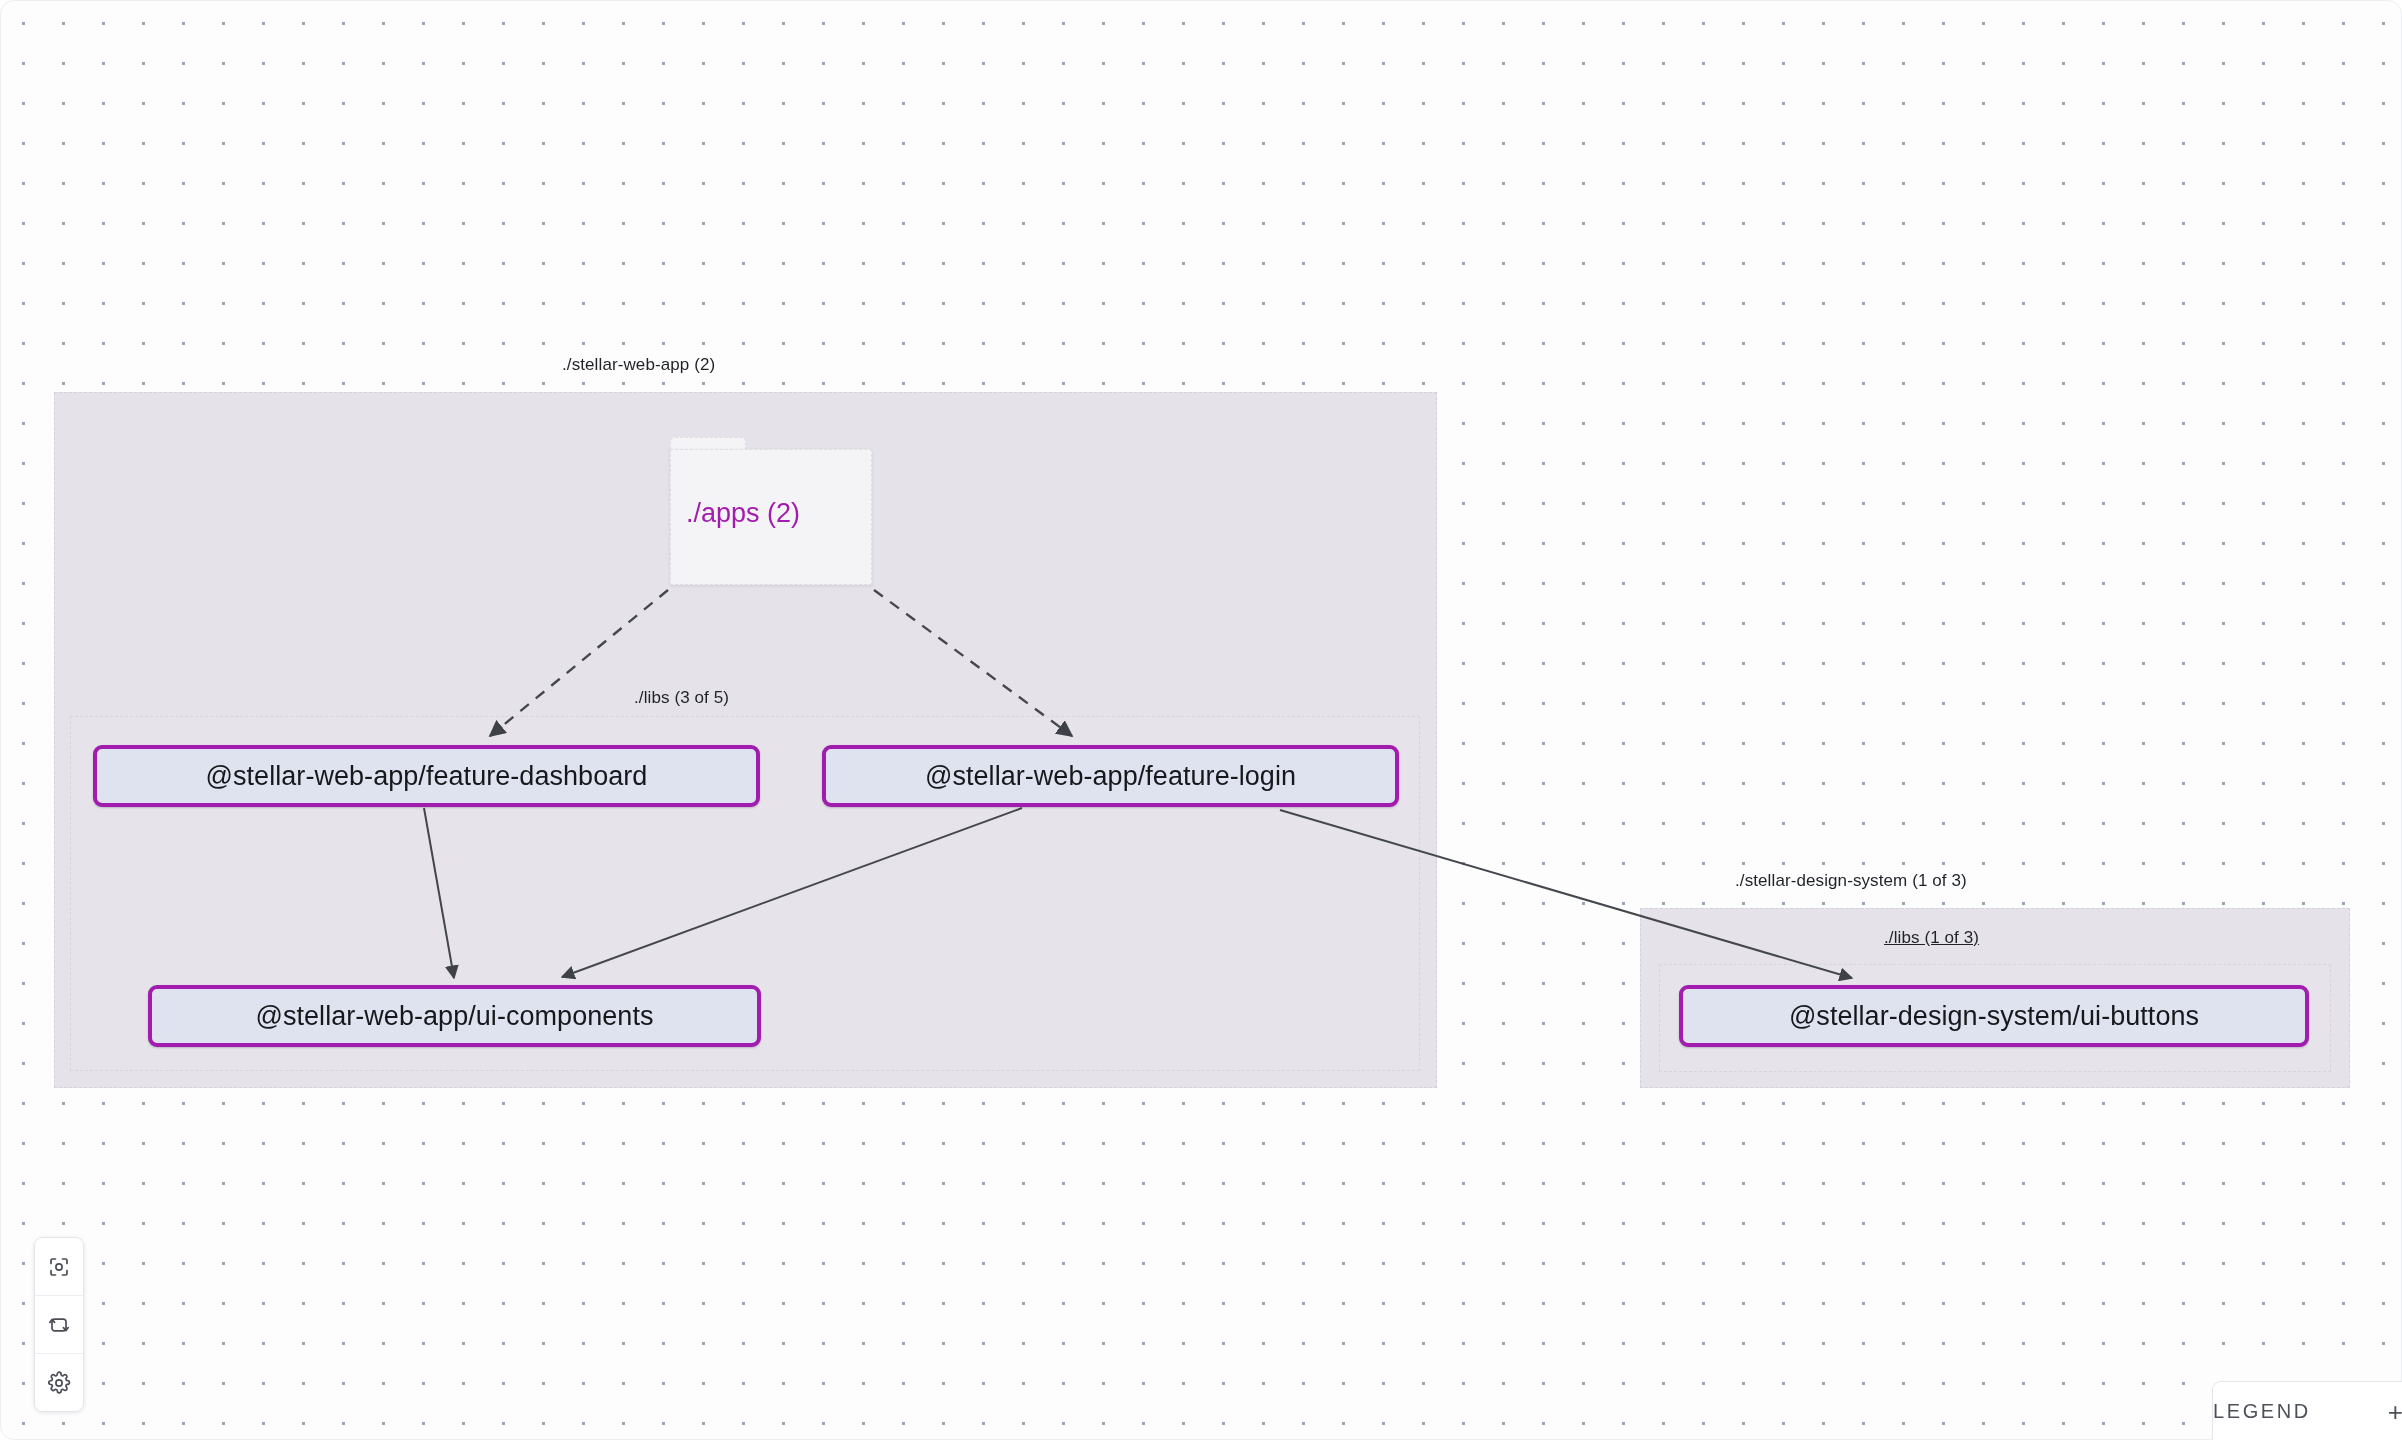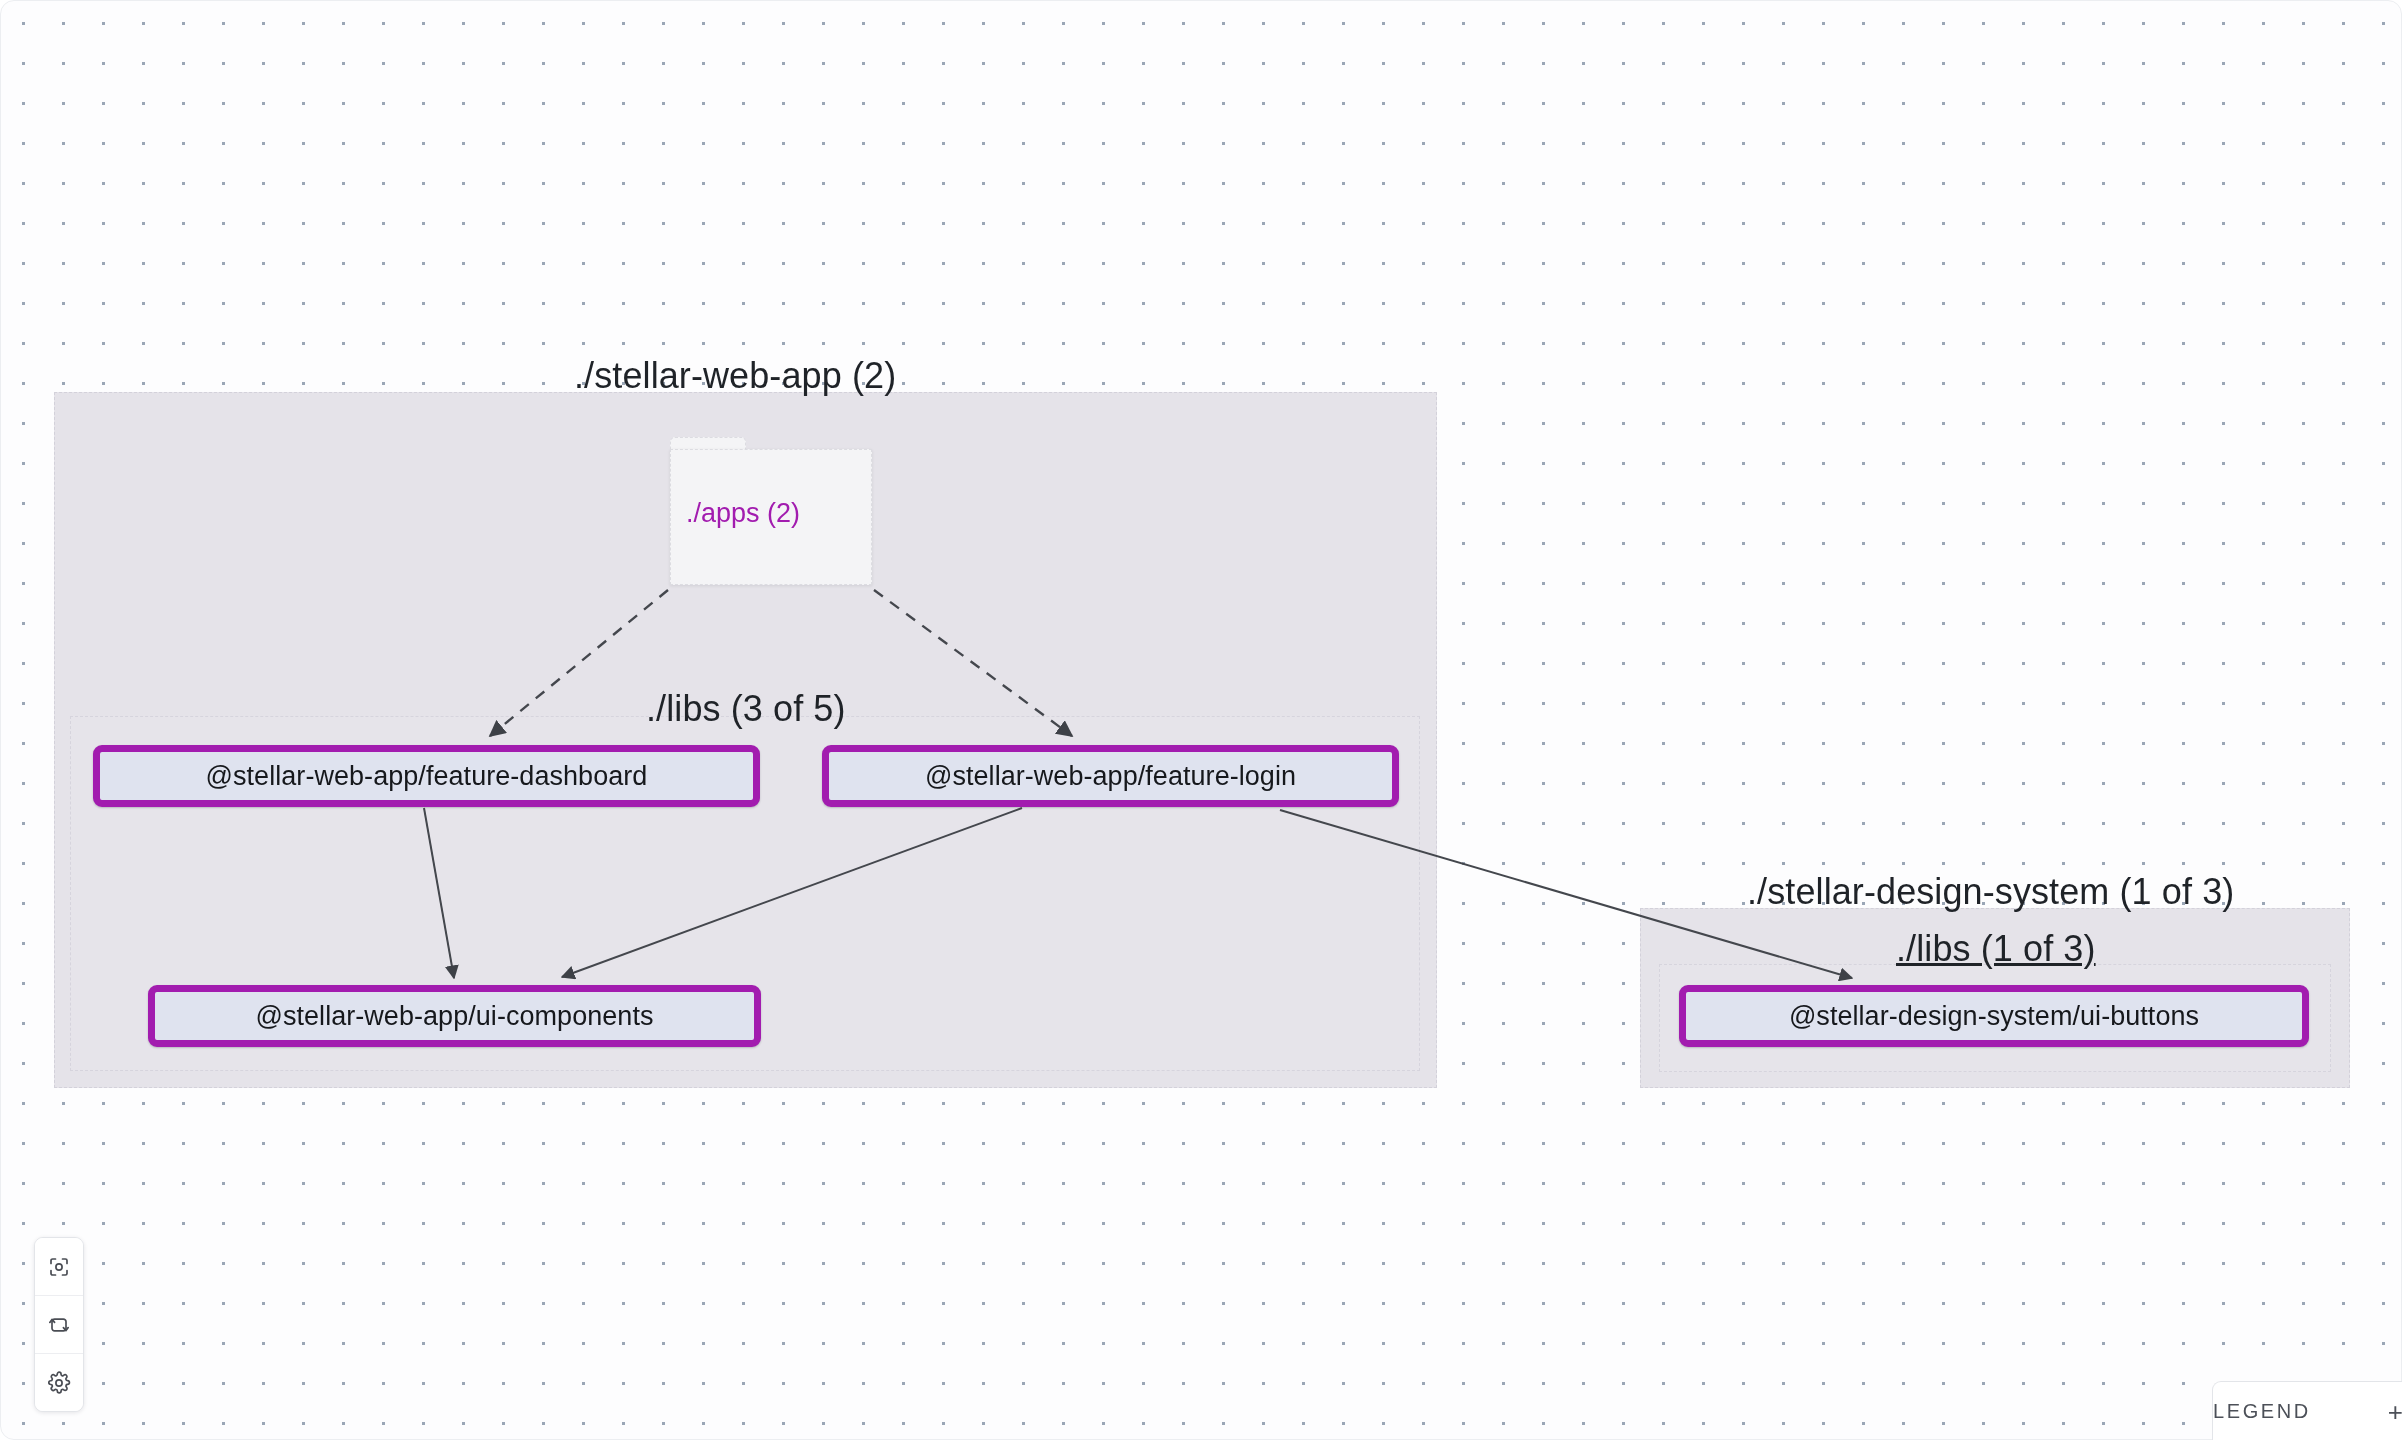--- a/index.html
+++ b/index.html
@@ -46,24 +46,23 @@
     background: #e5e3e9;
     border: 1px dashed #d3d1da;
   }
   .group.inner {
     background: #e6e4ea;
     border: 1px dashed #d6d4dd;
   }
   .group-label {
     position: absolute;
     white-space: nowrap;
-    font-size: 36px;
+    font-size: 17px;
     color: #1f2328;
     letter-spacing: 0.1px;
-    margin-left: 12px;
   }
 
   
   .folder {
     position: absolute;
     background: #f4f4f6;
     border: 1px dashed #dcdce1;
     box-sizing: border-box;
     box-shadow: 0 1px 3px rgba(35,35,45,0.10);
   }
@@ -85,21 +84,21 @@
     font-size: 27px;
     color: #a21caf;
     z-index: 4;
   }
 
   
   .node {
     position: absolute;
     box-sizing: border-box;
     background: #dfe3ef;
-    border: 7px solid #a21caf;
+    border: 4px solid #a21caf;
     border-radius: 9px;
     display: flex;
     align-items: center;
     justify-content: center;
     box-shadow: 0 1px 2px rgba(25,28,36,0.22);
   }
   .node-label {
     font-size: 27px;
     color: #16181c;
     white-space: nowrap;

